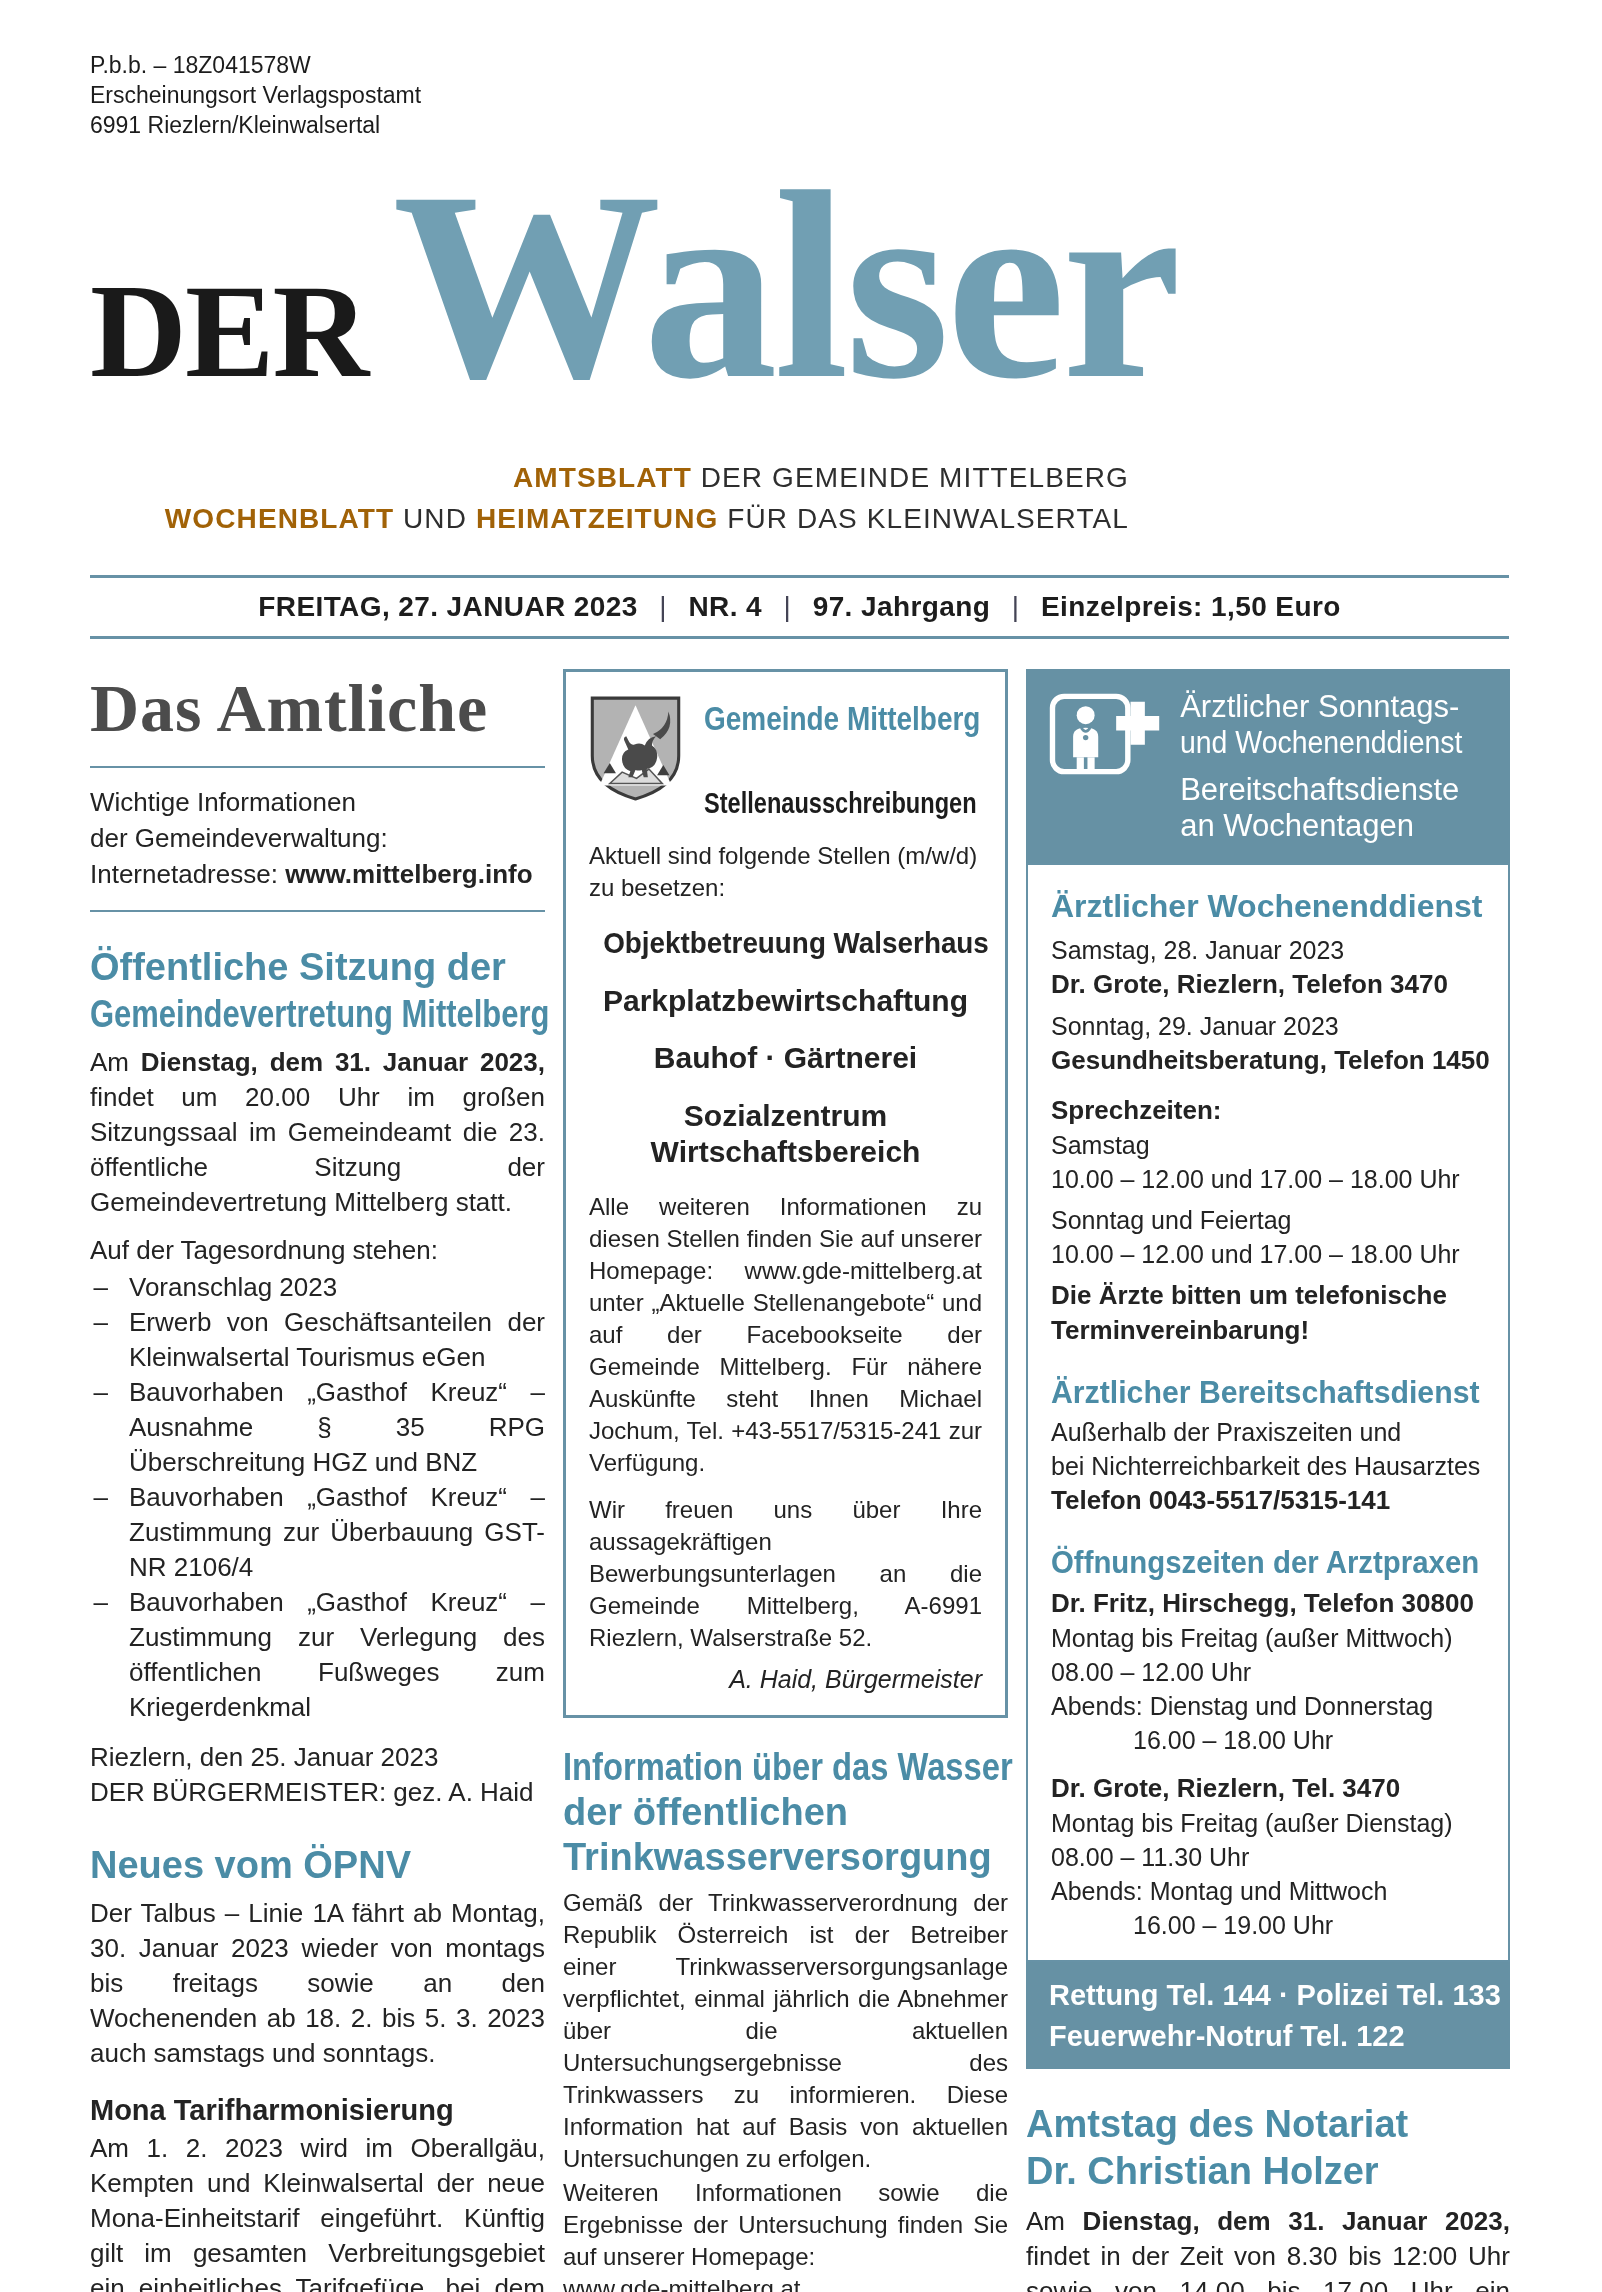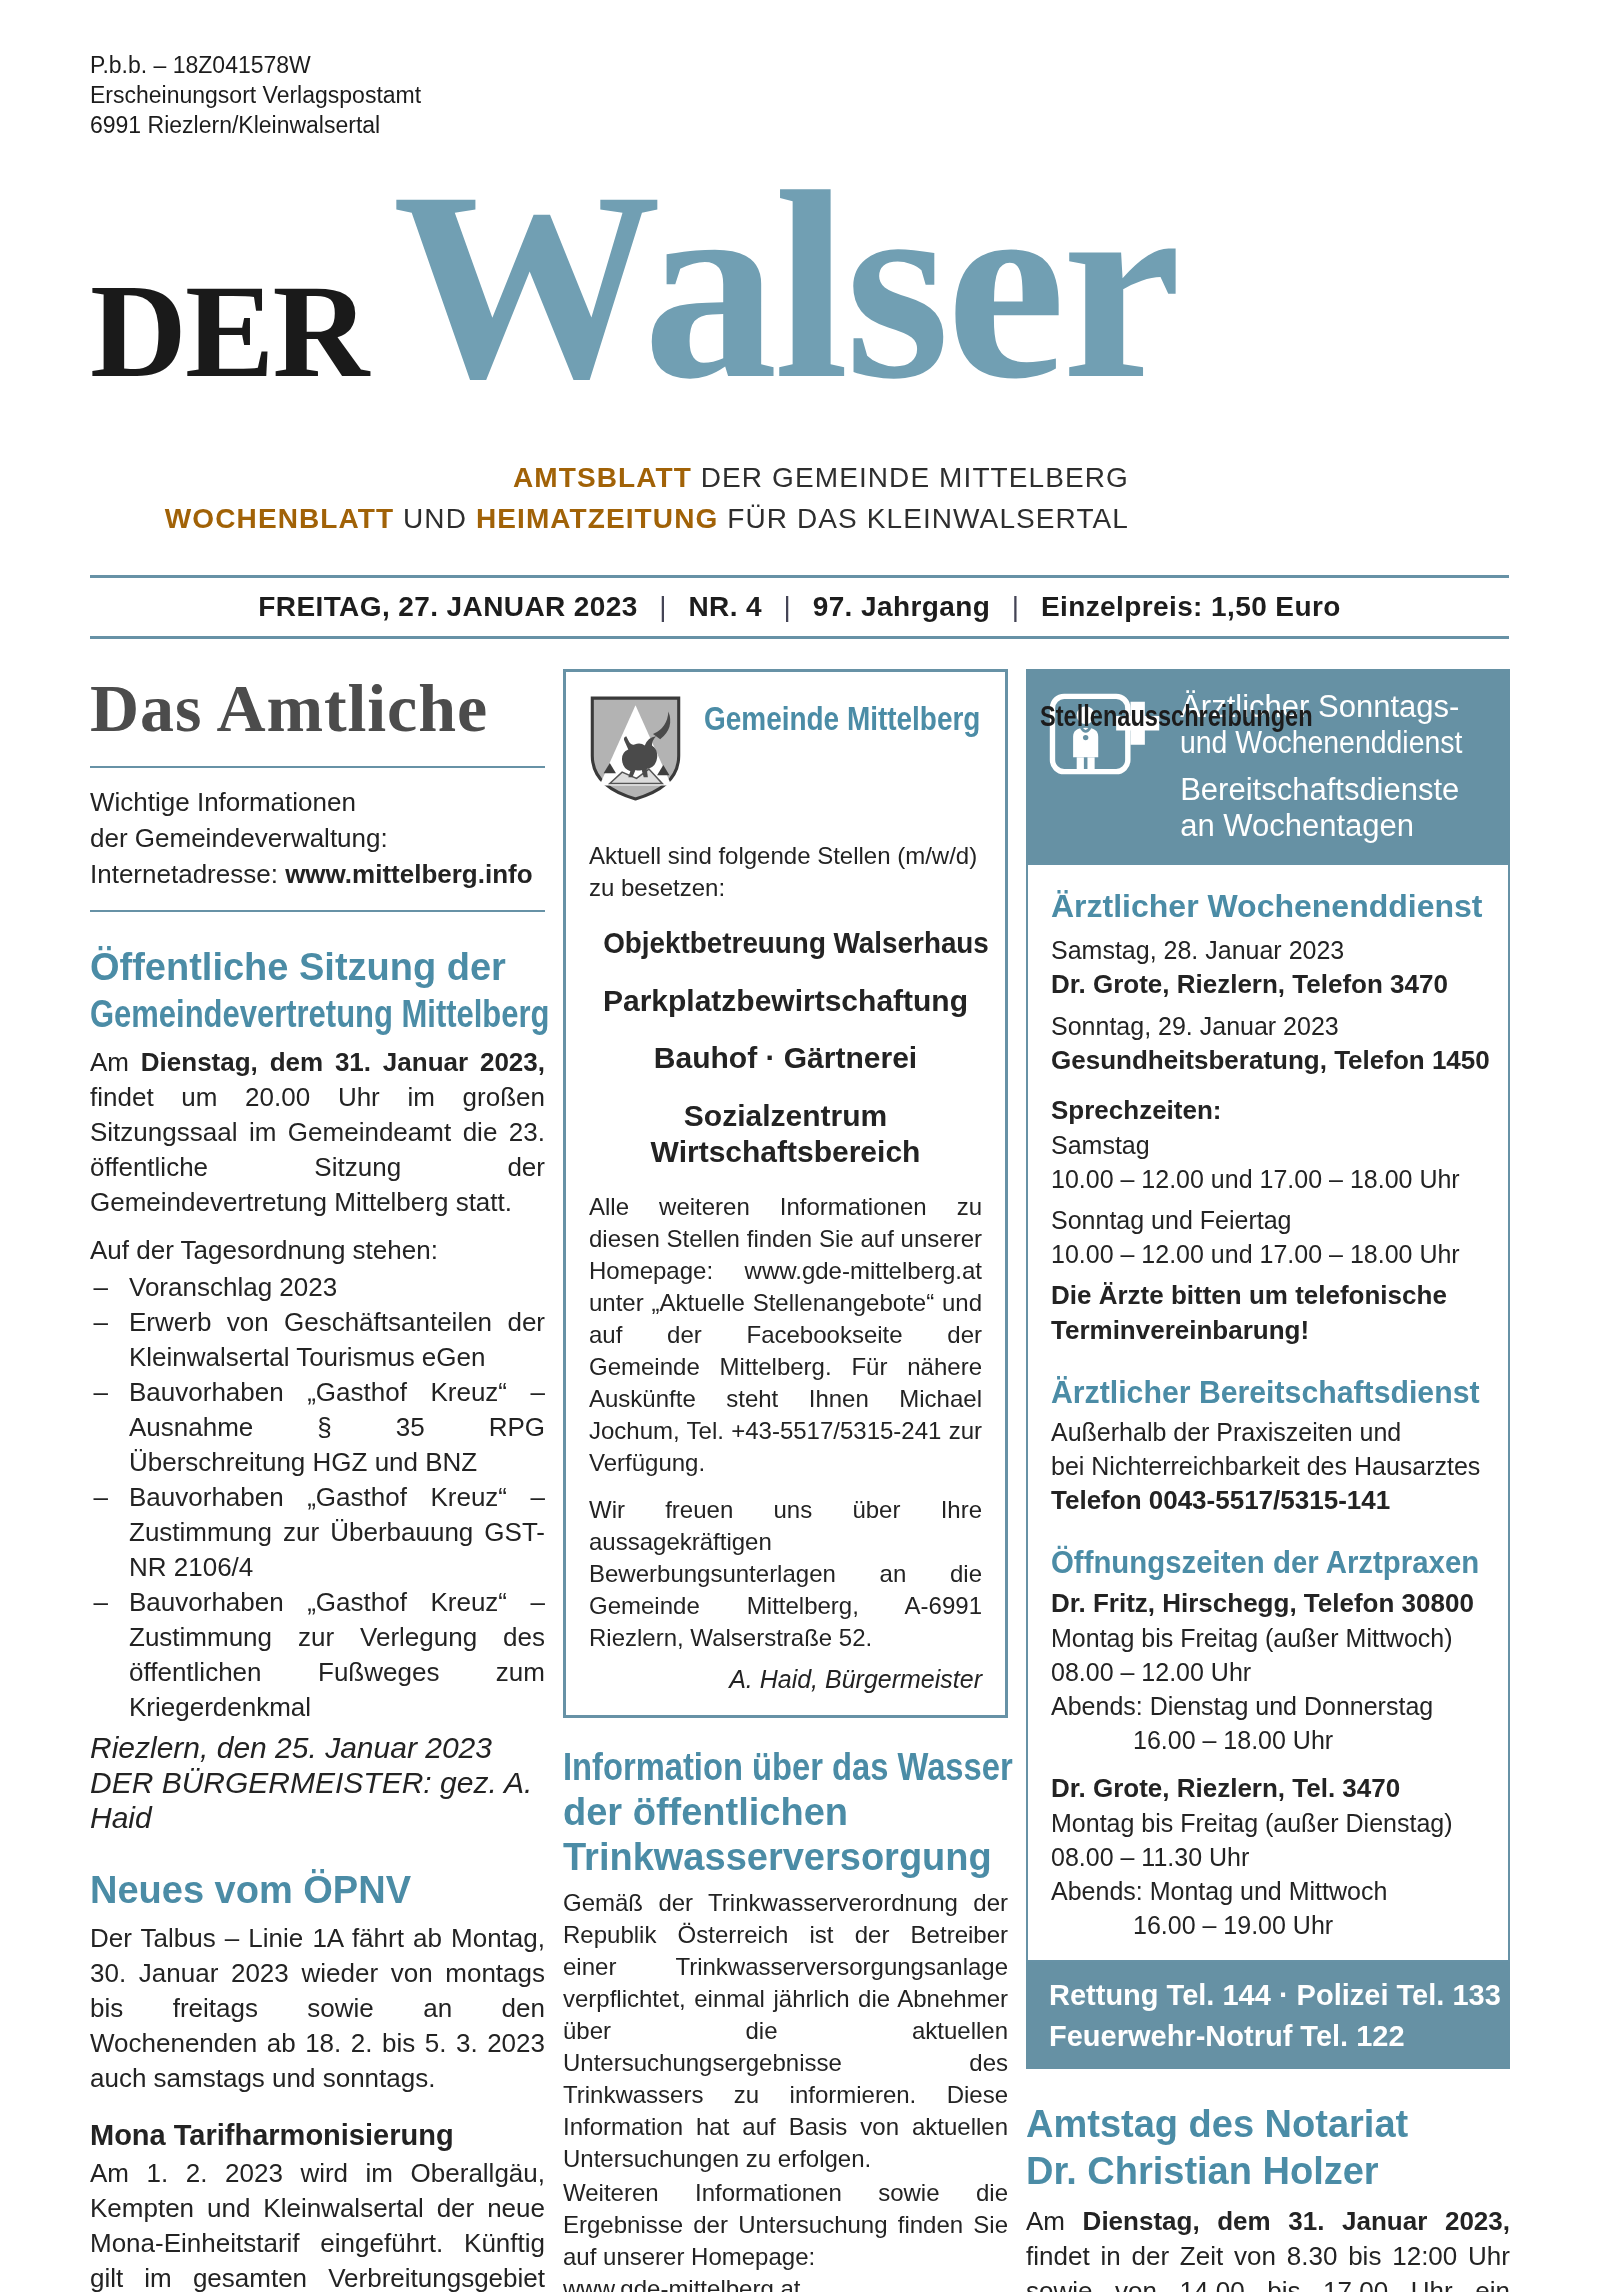--- a/index.html
+++ b/index.html
@@ -37,28 +37,28 @@
   .intro b{font-weight:700}
   .h-blue{margin-top:32px;margin-bottom:7.2px}
   .h-blue .ln{font-size:38px;line-height:47px;font-weight:700;color:var(--heading)}
   .p{font-size:26px;line-height:35px;text-align:justify}
   .p+.p{margin-top:12.5px}
   .p b{font-weight:700}
   .plain{text-align:left}
   .agenda{margin-top:1.8px}
   .agenda .item{position:relative;padding-left:39px;font-size:26px;line-height:35px;text-align:justify}
   .agenda .dash{position:absolute;left:3.6px;top:0}
-  .sig{font-style:italic;font-size:30px;line-height:35px;margin-top:5px}
+  .sig{font-size:26px;line-height:35px;margin-top:15px}
   .subhead{font-size:29px;font-weight:700;margin-top:23px;margin-bottom:3.6px}
 
   
   .jobbox{border:3.6px solid var(--rule);padding:23px 23px 21.5px 23px}
   .jobhead{display:flex;gap:21.5px;align-items:flex-start}
   .crest{width:93px;height:107px;flex:none}
-  .jobhead-text{flex:1;min-width:0;display:flex;flex-direction:row;justify-content:space-between;height:125px;padding-top:3.6px}
+  .jobhead-text{flex:1;min-width:0;display:flex;flex-direction:column;justify-content:space-between;height:125px;padding-top:3.6px}
   .org{font-size:34px;font-weight:700;color:var(--heading)}
   .stellen{font-size:30px;font-weight:700;color:#1c1c1c}
   .mid-p{font-size:24px;line-height:32px;text-align:justify}
   .aktuell{margin-top:19.7px;text-align:left}
   .job{font-size:30px;line-height:36px;font-weight:700;margin-top:21.5px}
   .job.cont{margin-top:0}
   .jobinfo{margin-top:21.5px}
   .jobinfo2{margin-top:14.3px}
   .sigright{text-align:right;font-style:italic;font-size:25px;margin-top:11px}
   .wasser{margin-top:27px}

